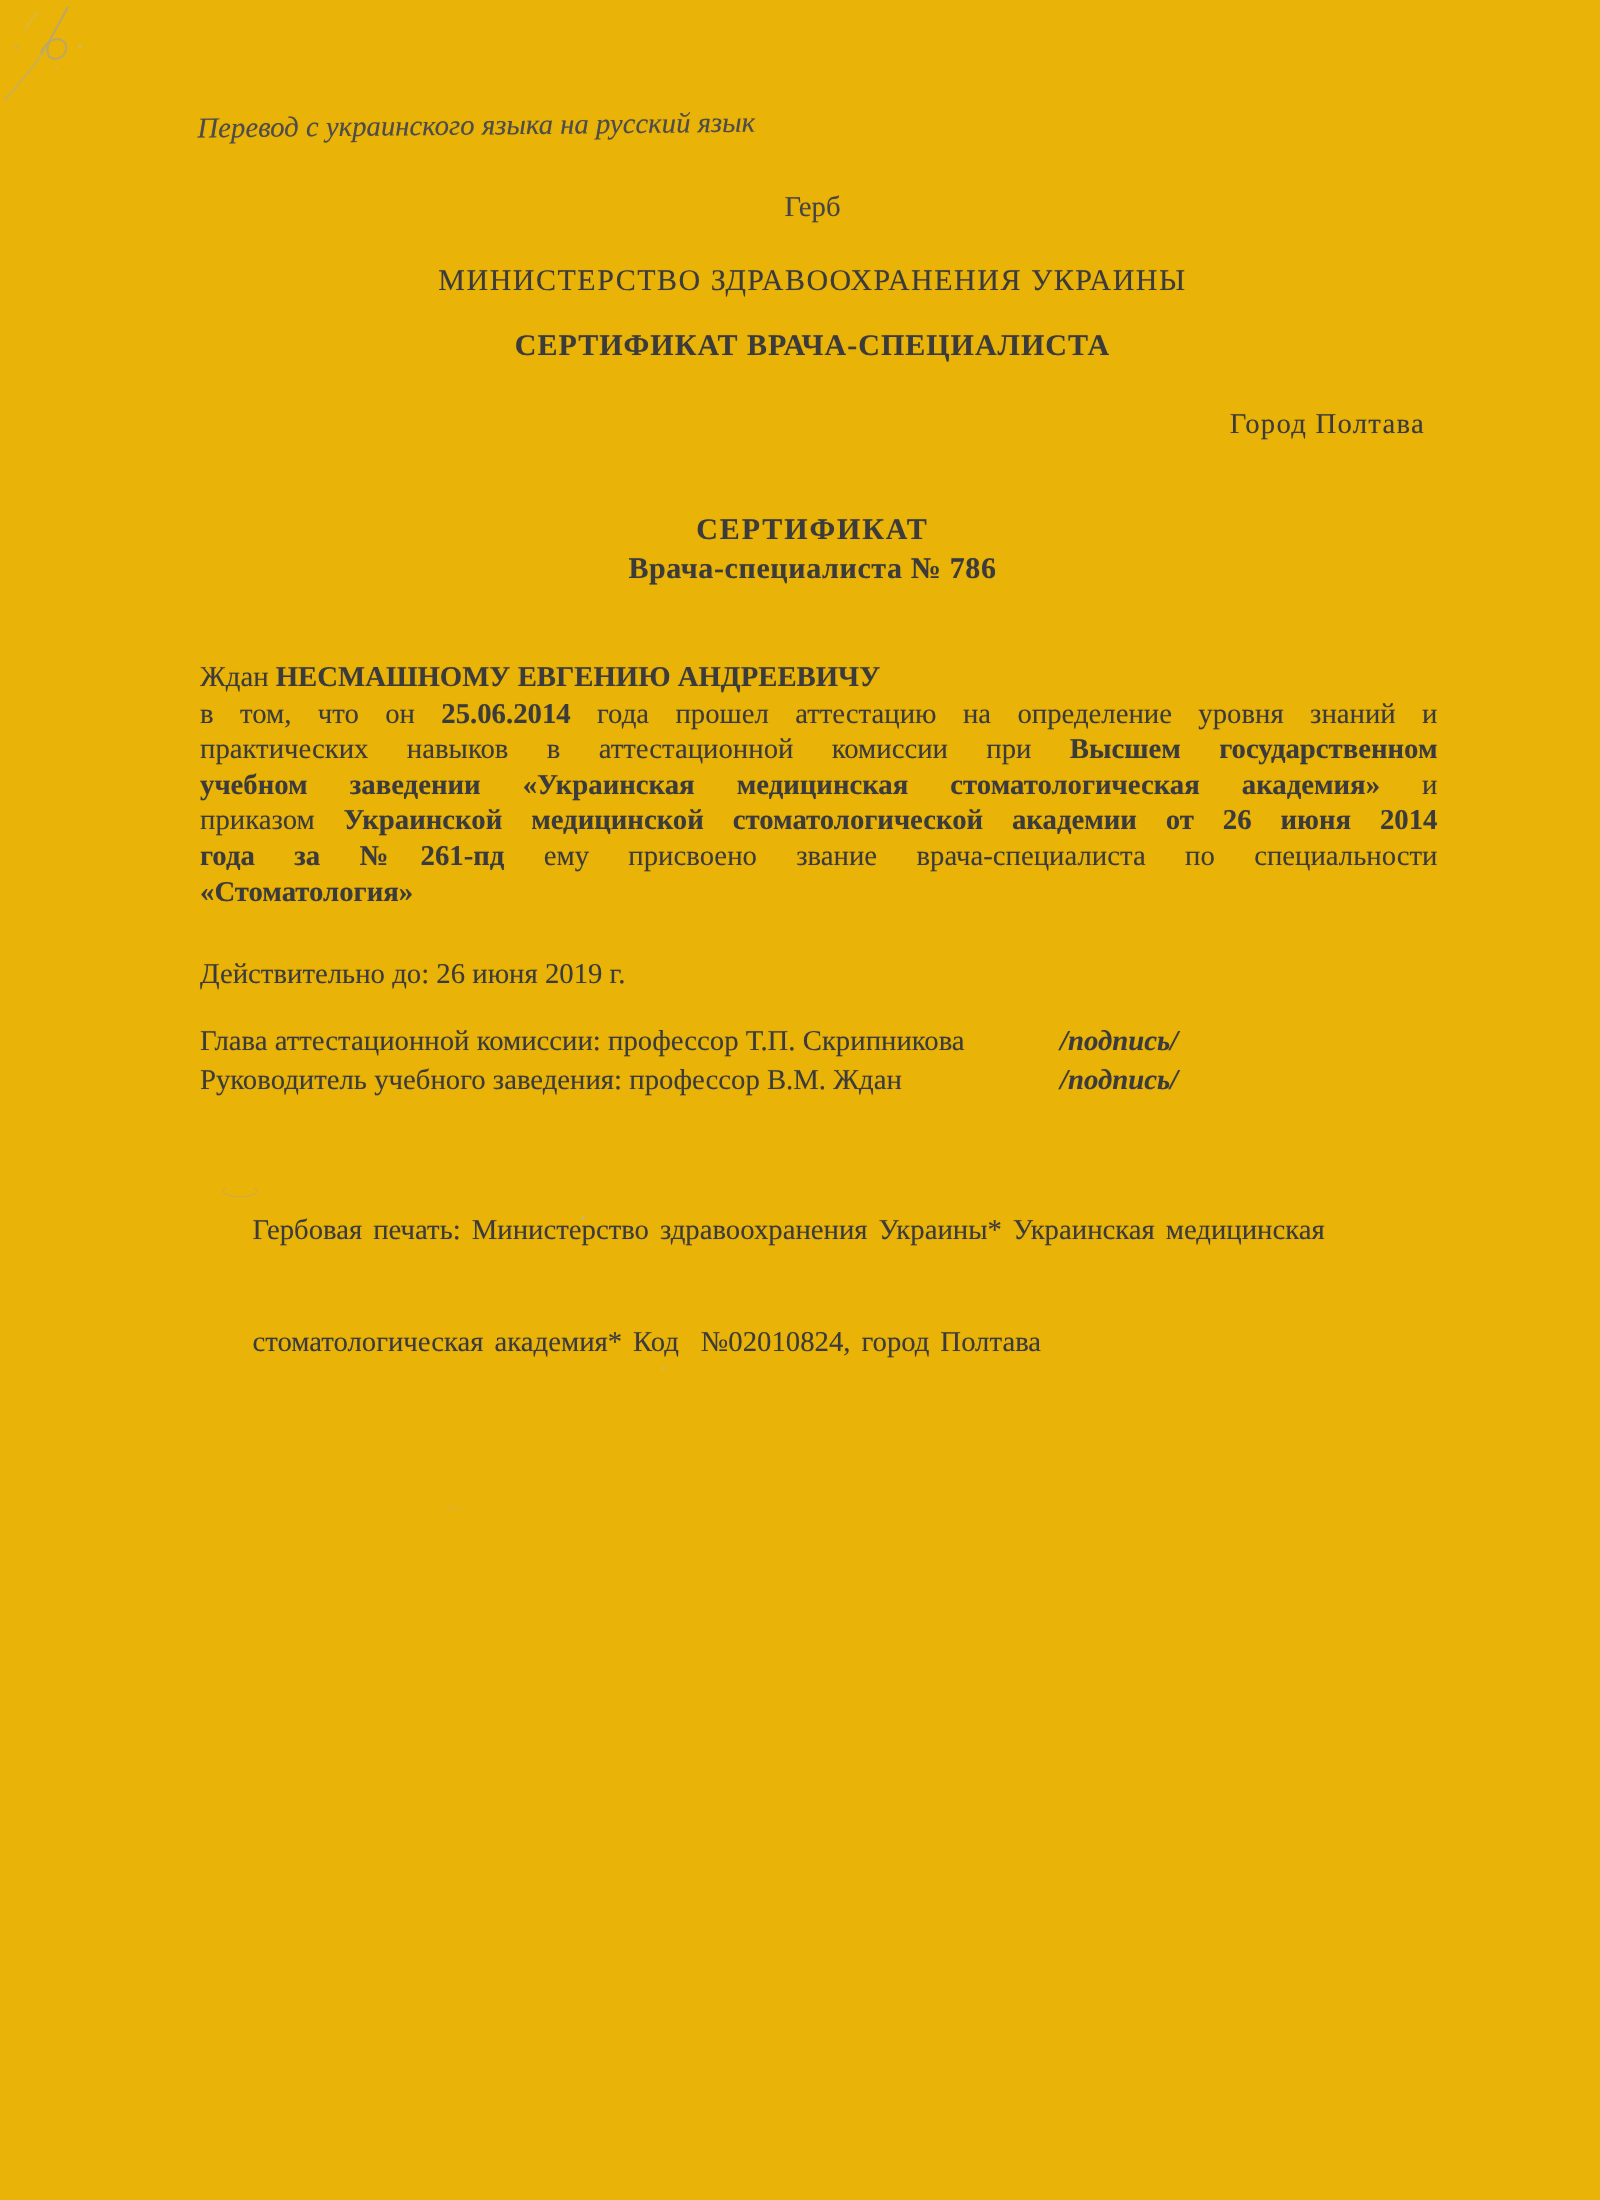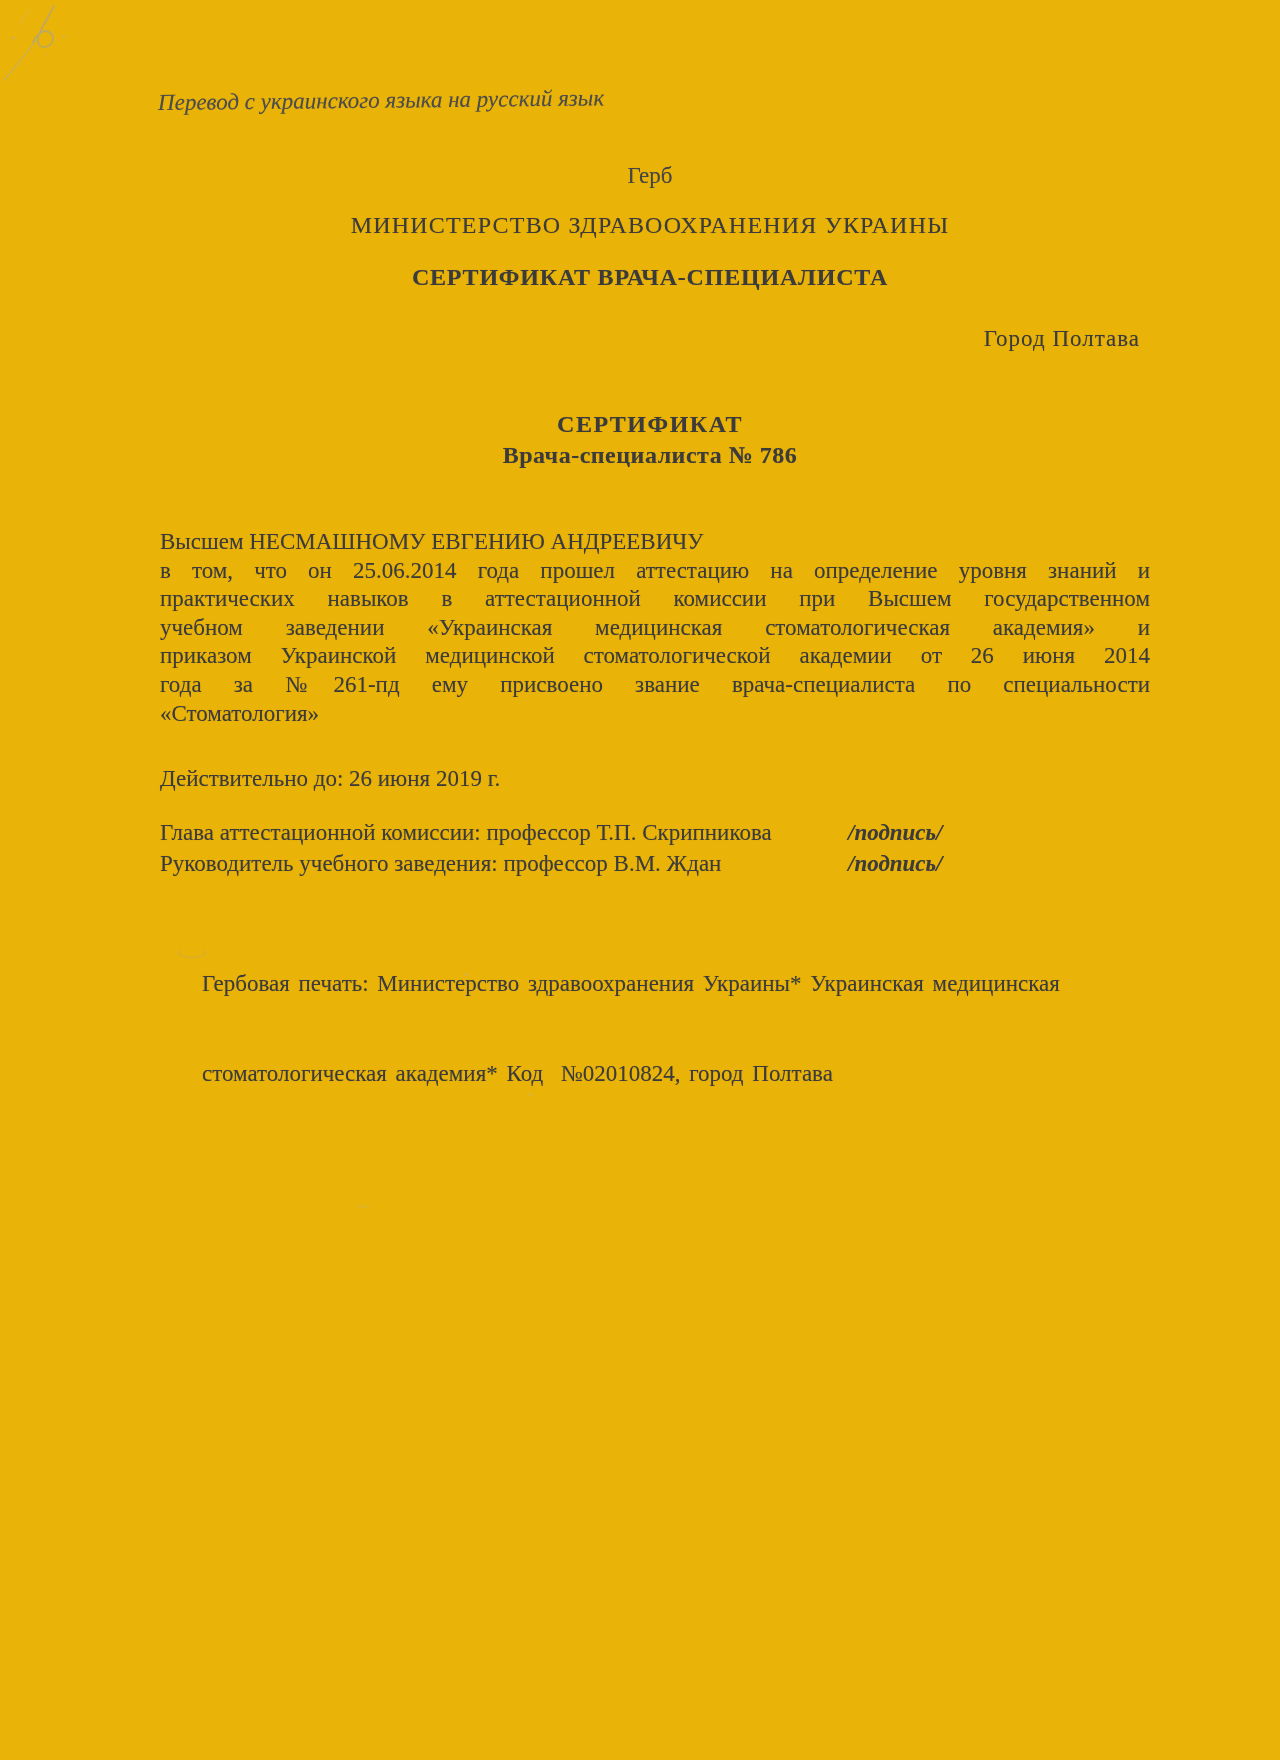--- a/index.html
+++ b/index.html
@@ -11,34 +11,34 @@
     color:#3b3b3b;
     text-shadow:0 0 0.7px rgba(70,70,70,.38);
   }
   
   .center-line{position:absolute;left:160px;width:980px;text-align:center;}
   .translation-note{
     position:absolute;left:158px;top:90px;
     font-style:italic;font-size:23px;color:#4c4c4c;
     transform:rotate(-0.6deg);transform-origin:left center;
   }
-  .gerb{top:163px;font-size:23px;color:#454545;}
+  .gerb{top:153px;font-size:23px;color:#454545;}
   .ministry{top:212px;font-size:24px;letter-spacing:1.2px;}
   .doc-title{top:264px;font-size:24px;font-weight:bold;letter-spacing:0.8px;}
   .city{top:326px;font-size:23px;letter-spacing:1px;text-align:right;}
   .cert-heading{top:411px;font-size:24px;font-weight:bold;letter-spacing:1.5px;}
   .cert-number{top:442px;font-size:24px;font-weight:bold;letter-spacing:0.5px;}
 
   .body-text{
     position:absolute;left:160px;top:528px;width:990px;
     font-size:23px;line-height:28.6px;
   }
   .line{min-height:28.6px;}
   .line.justify{text-align:justify;text-align-last:justify;-moz-text-align-last:justify;}
-  .b{font-weight:normal;}
+  .b{font-weight:bold;}
 
   .validity{position:absolute;left:160px;top:766px;font-size:23px;}
 
   .signatures{position:absolute;left:160px;top:820px;width:990px;font-size:23px;}
   .sig-row{position:relative;height:31px;}
   .sig-mark{position:absolute;left:688px;top:0;font-weight:bold;font-style:italic;}
 
   .seal{
     position:absolute;left:160px;top:909px;width:1020px;
     font-size:23px;line-height:30px;white-space:pre-wrap;word-spacing:3px;margin-left:42px;
@@ -74,21 +74,21 @@
 
   <div class="center-line doc-title">СЕРТИФИКАТ ВРАЧА-СПЕЦИАЛИСТА</div>
 
   <div class="center-line city">Город Полтава</div>
 
   <div class="center-line cert-heading">СЕРТИФИКАТ</div>
 
   <div class="center-line cert-number">Врача-специалиста № 786</div>
 
   <div class="body-text">
-      <div class="line"><span>Высшем </span><span class="b">НЕСМАШНОМУ ЕВГЕНИЮ АНДРЕЕВИЧУ</span></div>
+      <div class="line"><span>Ждан </span><span class="b">НЕСМАШНОМУ ЕВГЕНИЮ АНДРЕЕВИЧУ</span></div>
       <div class="line justify"><span>в том, что он </span><span class="b">25.06.2014</span><span> года прошел аттестацию на определение уровня знаний и</span></div>
       <div class="line justify"><span>практических навыков в аттестационной комиссии при </span><span class="b">Высшем государственном</span></div>
       <div class="line justify"><span class="b">учебном заведении «Украинская медицинская стоматологическая академия»</span><span> и</span></div>
       <div class="line justify"><span>приказом </span><span class="b">Украинской медицинской стоматологической академии от 26 июня 2014</span></div>
       <div class="line justify"><span class="b">года за №261-пд</span><span> ему присвоено звание врача-специалиста по специальности</span></div>
       <div class="line"><span class="b">«Стоматология»</span></div>
     </div>
 
   <div class="validity">Действительно до: 26 июня 2019 г.</div>
 

